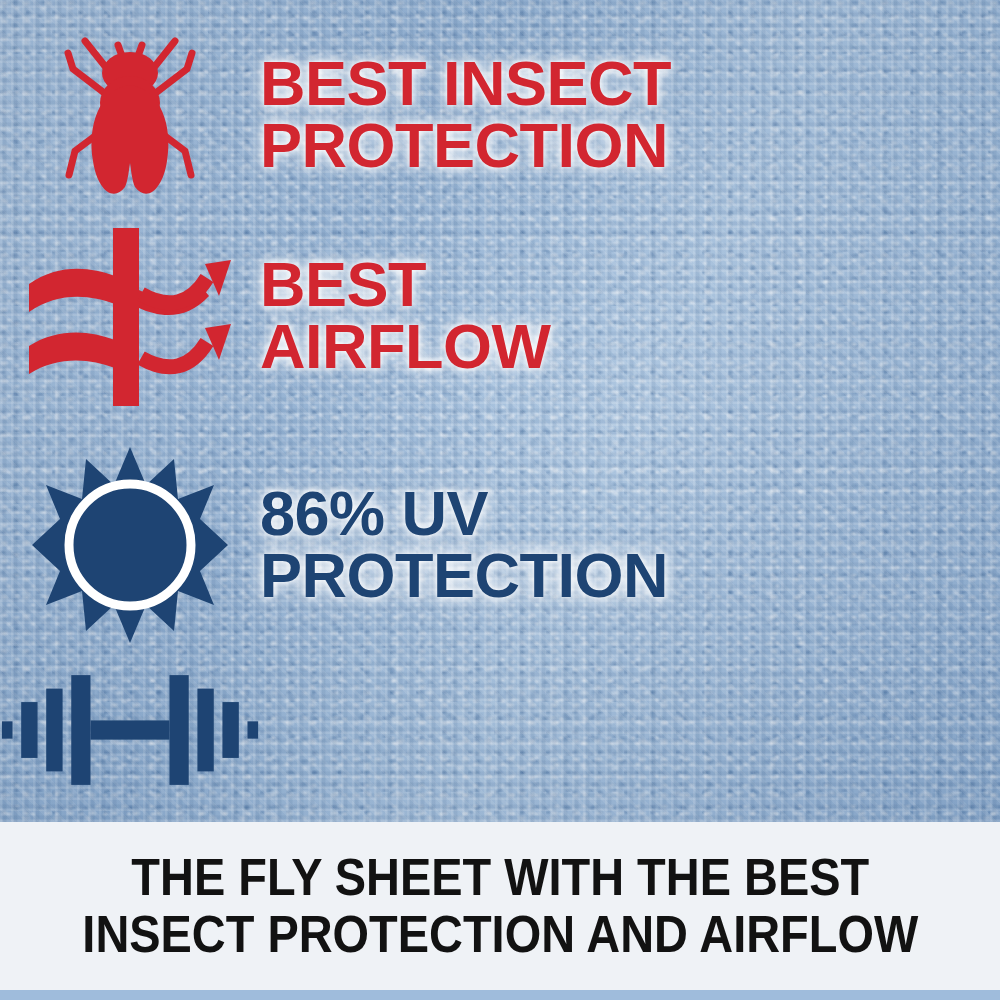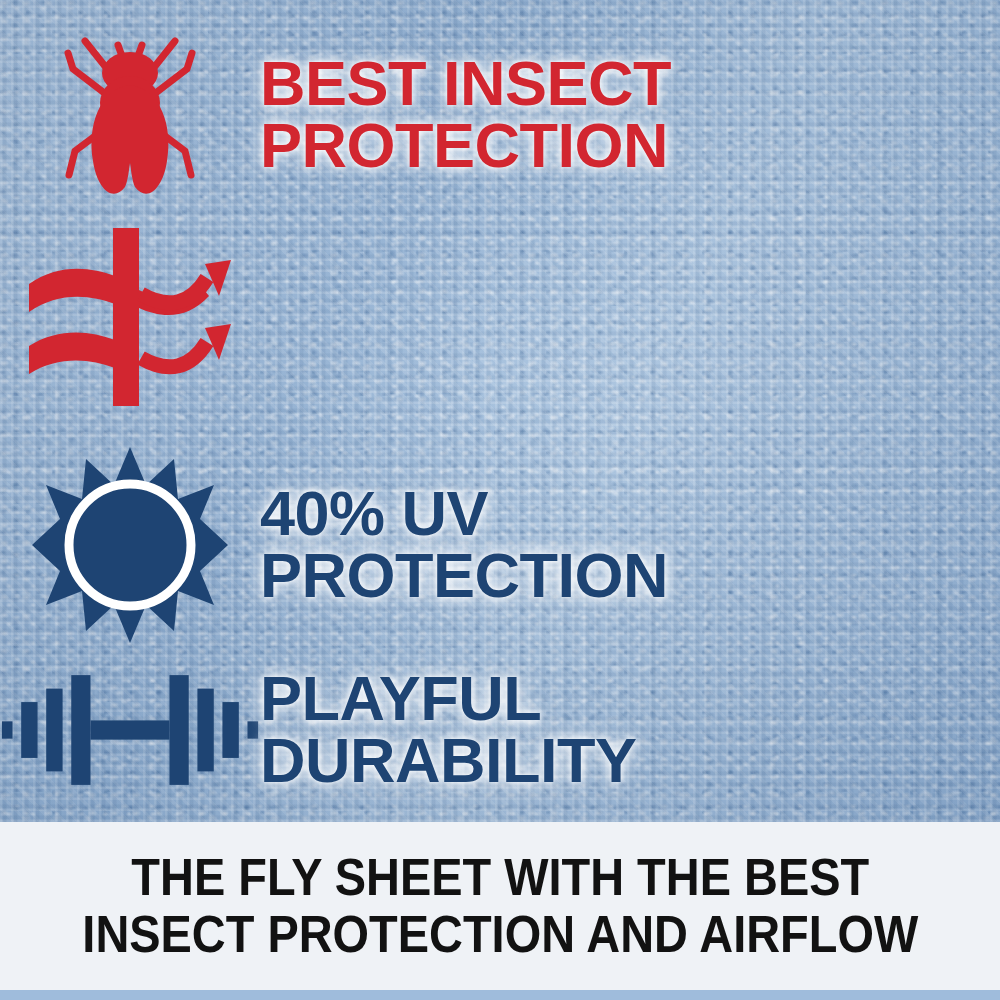--- a/index.html
+++ b/index.html
@@ -195,35 +195,39 @@
                  C 164 96, 138 94, 116 84 Z" fill="#d22630"></path>
         <path d="M118 70 C 146 86, 168 80, 184 54" fill="none" stroke="#d22630" stroke-width="15" stroke-linecap="butt"></path>
         <polygon points="208,36 182,40 196,72" fill="#d22630"></polygon>
 
         <path d="M6 122 C 34 104, 66 106, 92 116 L92 144 C 66 134, 34 132, 6 150 Z" fill="#d22630"></path>
 
         <path d="M118 134 C 146 150, 168 144, 184 118" fill="none" stroke="#d22630" stroke-width="15" stroke-linecap="butt"></path>
         <polygon points="208,100 182,104 196,136" fill="#d22630"></polygon>
       </svg>
     </div>
+    <div class="text-cell">
+      <p class="feature-text red">BEST
+AIRFLOW</p>
+    </div>
   </div>
 
   <div class="row" id="row-uv">
     <div class="icon-cell">
       <svg width="200" height="200" viewBox="0 0 200 200">
         <polygon fill="#1e4473" points="
           100,2   116,40  144,14  148,54  184,40  170,74
           198,100 170,126 184,160 148,146 144,186 116,160
           100,198 84,160  56,186  52,146  16,160  30,126
           2,100   30,74   16,40   52,54   56,14   84,40"></polygon>
         <circle cx="100" cy="100" r="61" fill="none" stroke="#ffffff" stroke-width="9"></circle>
       </svg>
     </div>
     <div class="text-cell">
-      <p class="feature-text navy">40% UV
+      <p class="feature-text navy">86% UV
 PROTECTION</p>
     </div>
   </div>
 
   <div class="row" id="row-dura">
     <div class="icon-cell">
       <svg width="270" height="130" viewBox="0 0 270 130">
         <g fill="#1e4473">
 
           <rect x="2" y="56" width="11" height="18"></rect>
@@ -235,24 +239,20 @@
           <rect x="94" y="55" width="82" height="20"></rect>
 
           <rect x="176" y="8" width="20" height="114"></rect>
           <rect x="205" y="22" width="17" height="86"></rect>
           <rect x="231" y="36" width="17" height="58"></rect>
 
           <rect x="257" y="56" width="11" height="18"></rect>
         </g>
       </svg>
     </div>
-    <div class="text-cell">
-      <p class="feature-text navy">PLAYFUL
-DURABILITY</p>
-    </div>
   </div>
 
   <div class="caption-band">
     <p class="caption-text">THE FLY SHEET WITH THE BEST
 INSECT PROTECTION AND AIRFLOW</p>
   </div>
 
 </div>
 
 </body></html>

